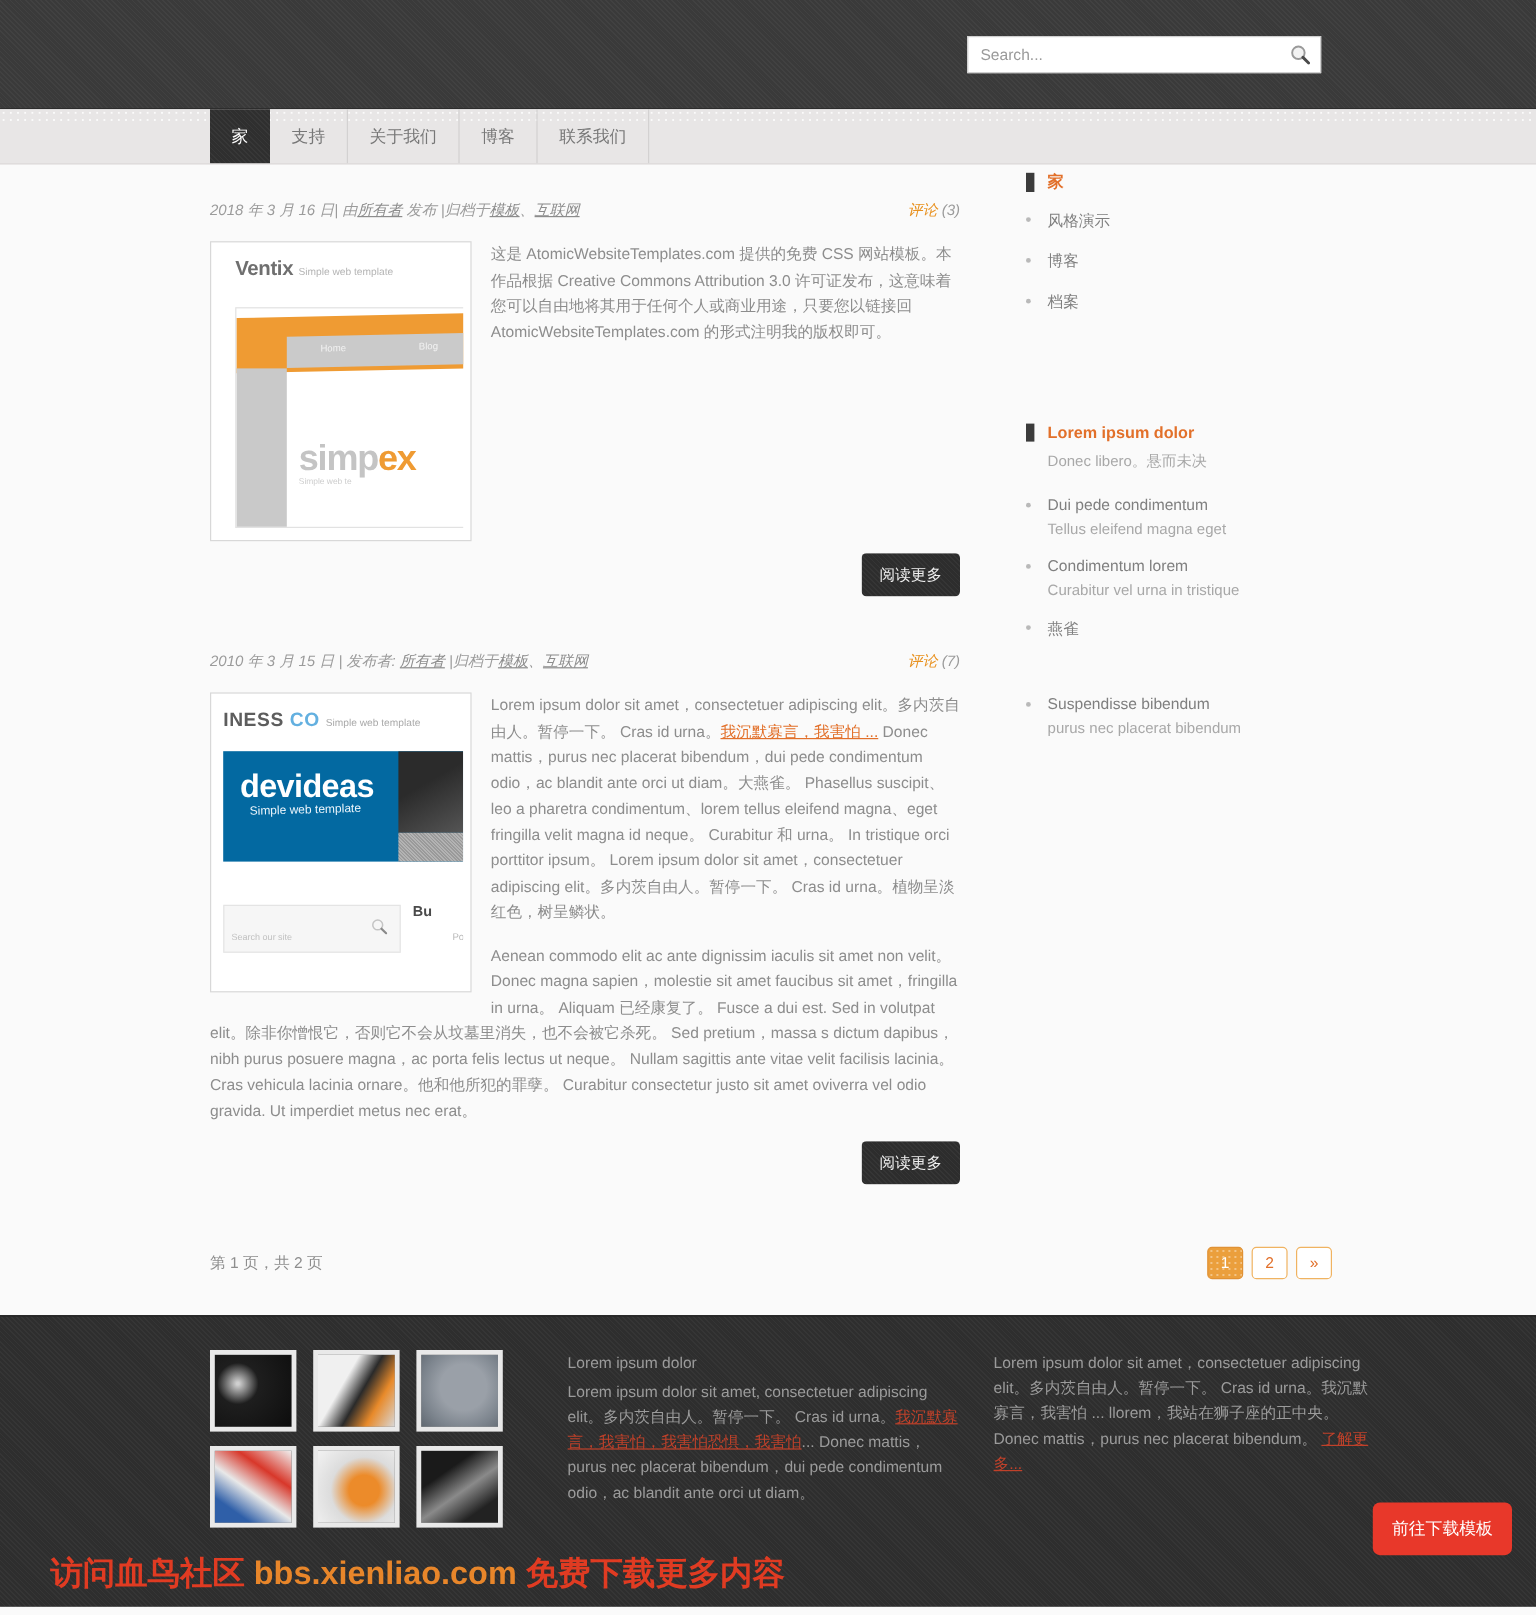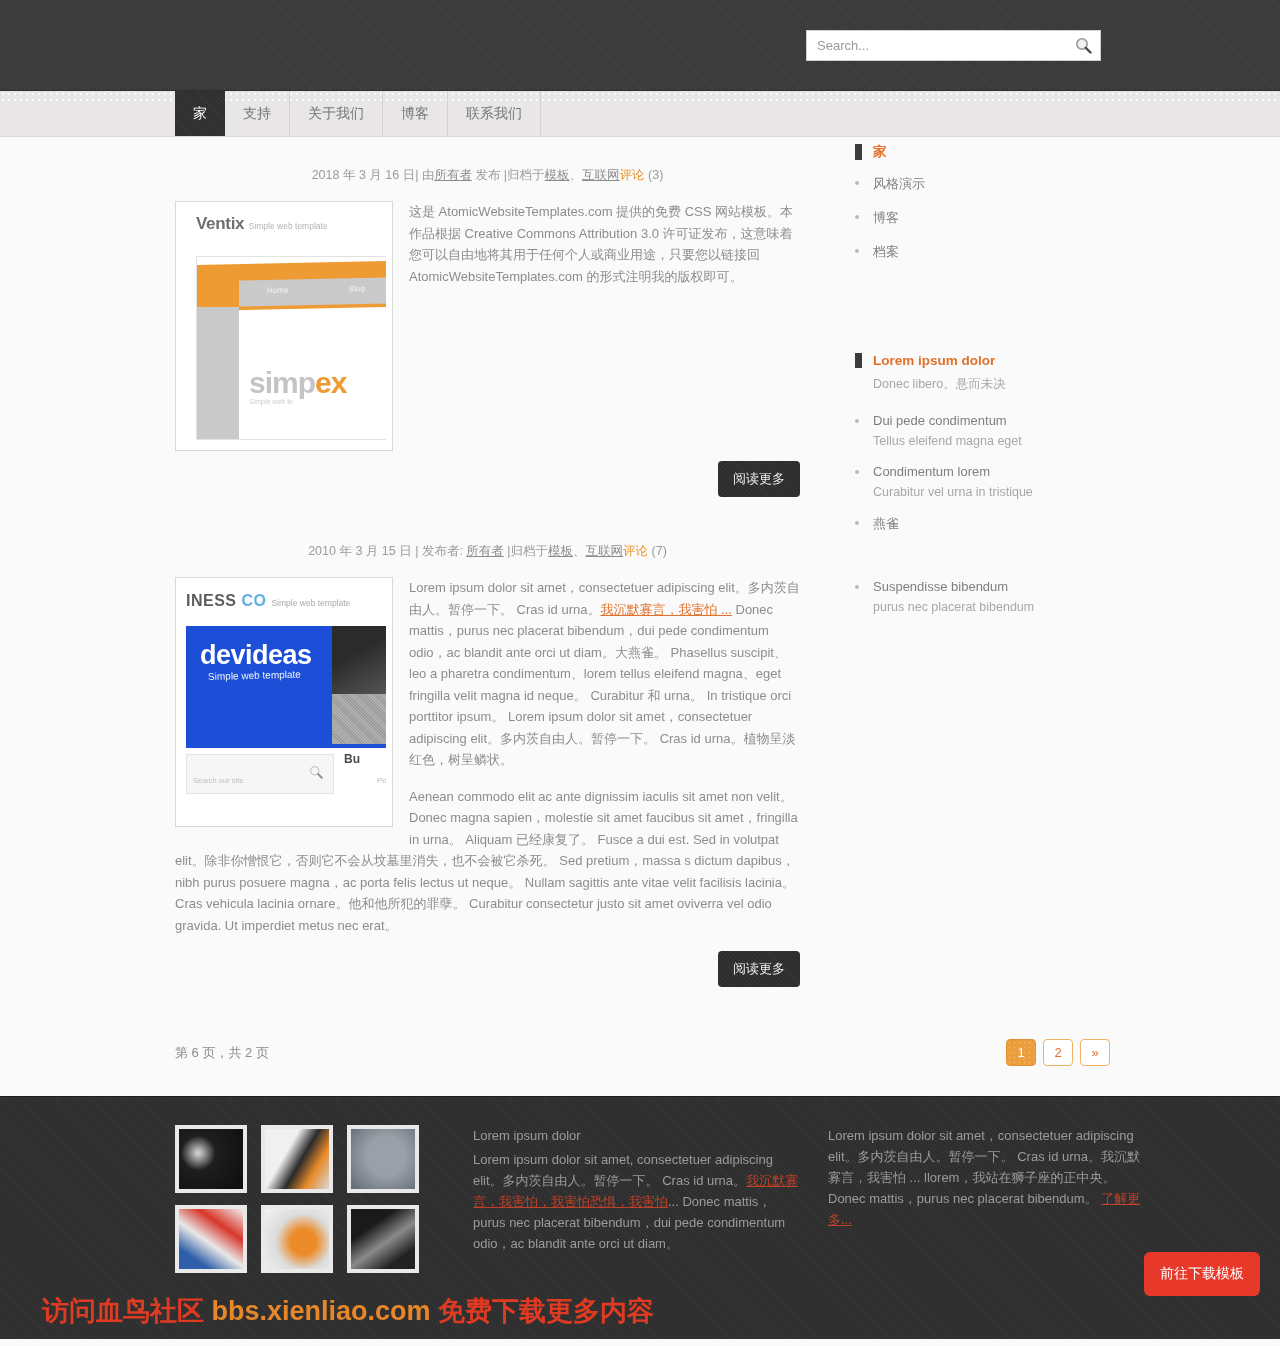--- a/index.html
+++ b/index.html
@@ -65,22 +65,22 @@
 
   
   .page { position:relative; }
   .columns { display:flex; padding:0 170px 0 175px; }
   .col-main { width:625px; flex:none; }
   .col-side { width:265px; flex:none; margin-left:55px; padding-top:6px; }
 
   
   .post { padding-top:30px; }
   .post-meta {
-    display:flex; justify-content:center; align-items:baseline;
-    font-size:12.5px; color:#9b9b9b; margin-bottom:17px;
+    display:flex; justify-content:space-between; align-items:baseline;
+    font-size:12.5px; color:#9b9b9b; margin-bottom:17px;font-style:italic;
   }
   .post-meta a { color:#8c8c8c; text-decoration:underline; }
   .post-comments { color:#e8911f; font-size:12.5px; white-space:nowrap; }
   .post-comments .cnum { color:#9b9b9b; }
 
   .thumb {
     float:left; width:218px; height:250px;
     border:1px solid #d8d8d8; background:#fff;
     margin:0 16px 10px 0; overflow:hidden; position:relative;
   }
@@ -95,21 +95,21 @@
   .vx-nav { position:absolute; left:42px; top:22px; right:0; height:26px; background:#cacaca; transform:skewY(-1.2deg); }
   .vx-nav span { position:absolute; top:6px; font-size:8px; color:#f2f2f2; }
   .vx-simp { position:absolute; left:52px; bottom:34px; font-size:30px; color:#c4c4c4; font-weight:bold; letter-spacing:-1px;margin-top:20px; }
   .vx-simp b { color:#ef9b33; }
   .vx-simp small { display:block; font-size:7px; color:#cdcdcd; font-weight:normal; letter-spacing:0; margin-top:-2px; }
 
   
   .in-title { font-size:16px; font-weight:bold; color:#5d5d5d; padding:8px 0 0 4px; letter-spacing:.5px; }
   .in-title .co { color:#63b0e0; }
   .in-title .sub { font-size:8.5px; font-weight:normal; color:#a9a9a9; letter-spacing:0; }
-  .in-banner { position:absolute; left:4px; right:0; top:42px; height:122px; background:#1d4ed8; overflow:hidden; }
+  .in-banner { position:absolute; left:4px; right:0; top:42px; height:92px; background:#0369a1; overflow:hidden; }
   .in-banner .dev { font-size:27px; font-weight:bold; color:#fff; padding:14px 0 0 14px; letter-spacing:-.5px; }
   .in-banner .devsub { font-size:10px; color:#eaf4fb; padding-left:22px; margin-top:-2px; transform:rotate(-1.5deg); }
   .in-photo1 { position:absolute; right:0; top:0; width:54px; height:68px; background:linear-gradient(150deg,#2b2b2b 40%, #555 100%); }
   .in-photo2 { position:absolute; right:0; top:68px; width:54px; height:50px; background:#9a9a9a; background-image:repeating-linear-gradient(45deg, rgba(255,255,255,.25) 0 1px, rgba(0,0,0,0) 1px 2px); }
   .in-search { position:absolute; left:4px; top:170px; width:148px; height:40px; border:1px solid #e4e4e4; background:#f6f6f6; }
   .in-search .ph { font-size:7.5px; color:#c0c0c0; position:absolute; left:6px; bottom:8px; }
   .in-bu { position:absolute; left:162px; top:168px; font-size:12px; font-weight:bold; color:#4a4a4a; }
   .in-post { position:absolute; left:162px; top:192px; font-size:8px; color:#b9b9b9;margin-left:33px; }
 
   .post-body p { margin:0 0 15px 0; line-height:21.5px; font-size:13px; color:#8d8d8d; }
@@ -341,21 +341,21 @@
           <li>
             <span class="lead">Suspendisse bibendum</span>
             <span class="desc">purus nec placerat bibendum</span>
           </li>
         </ul>
       </div>
     </div>
   </div>
 
   <div class="pager">
-    <div class="pager-text">第 6 页，共 2 页</div>
+    <div class="pager-text">第 1 页，共 2 页</div>
     <div class="pager-links">
       <div class="pg active">1</div>
       <div class="pg">2</div>
       <div class="pg">»</div>
     </div>
   </div>
 </div>
 
 <div class="footer">
   <div class="footer-inner">

